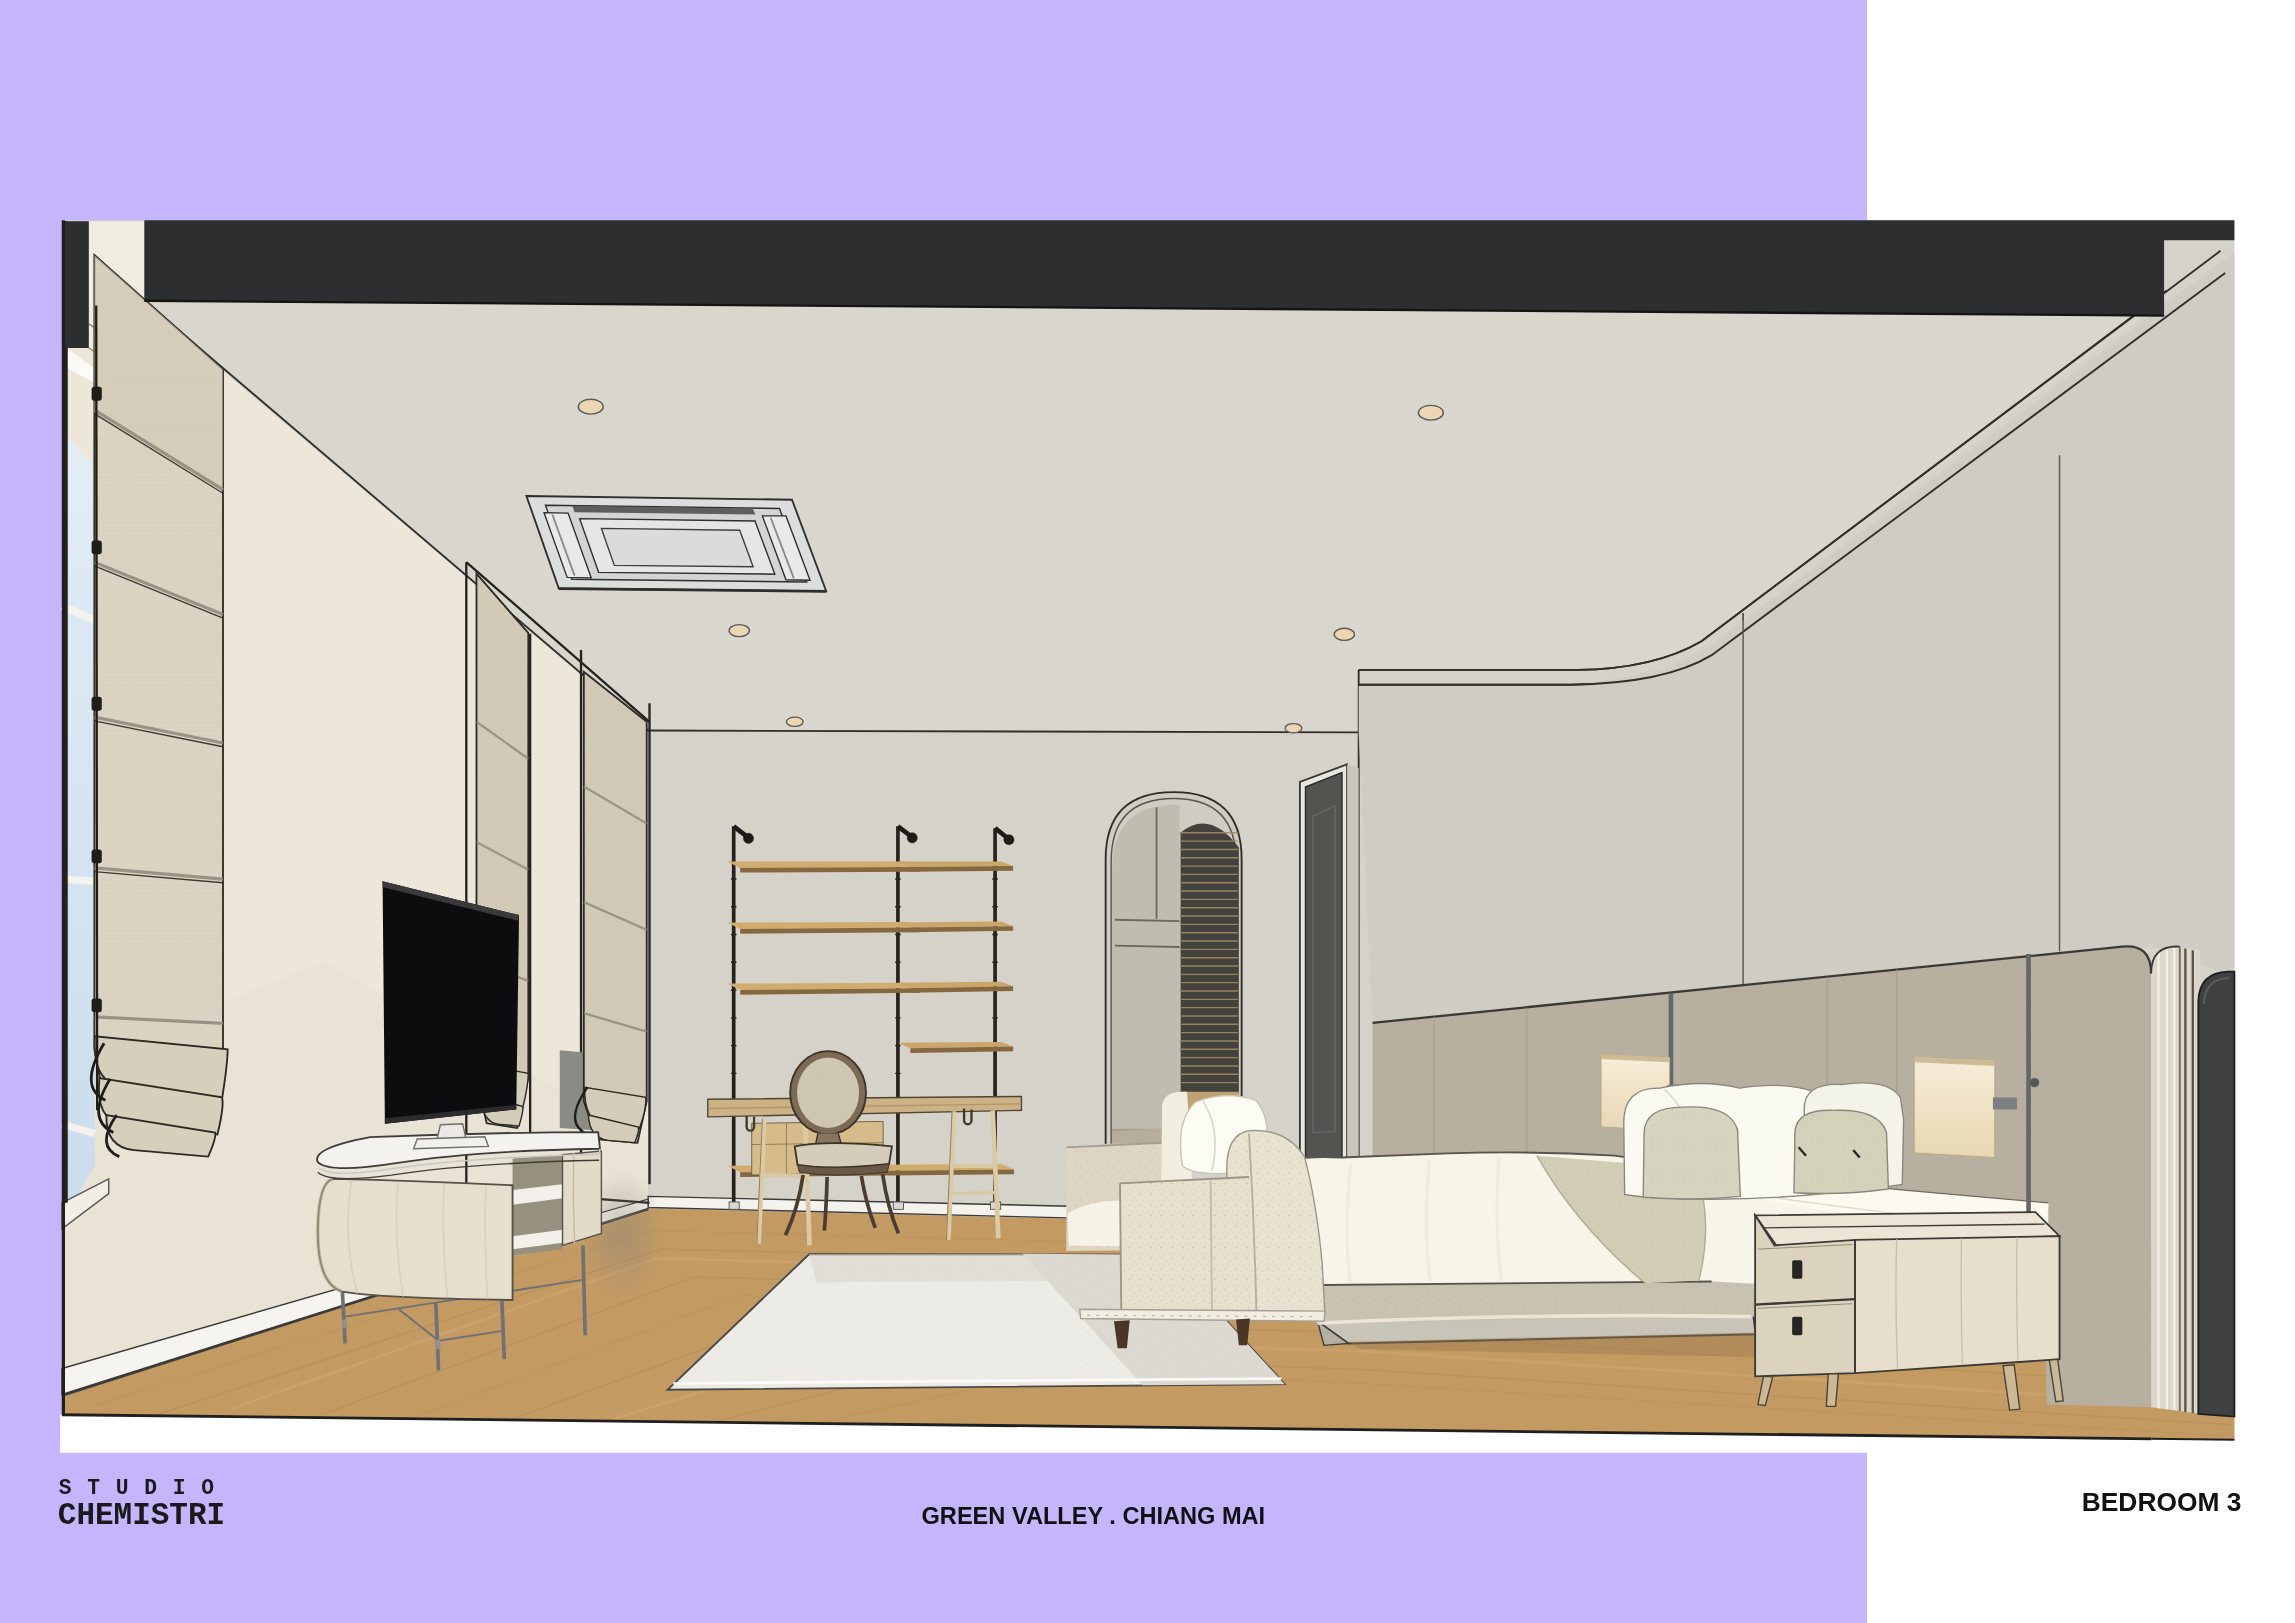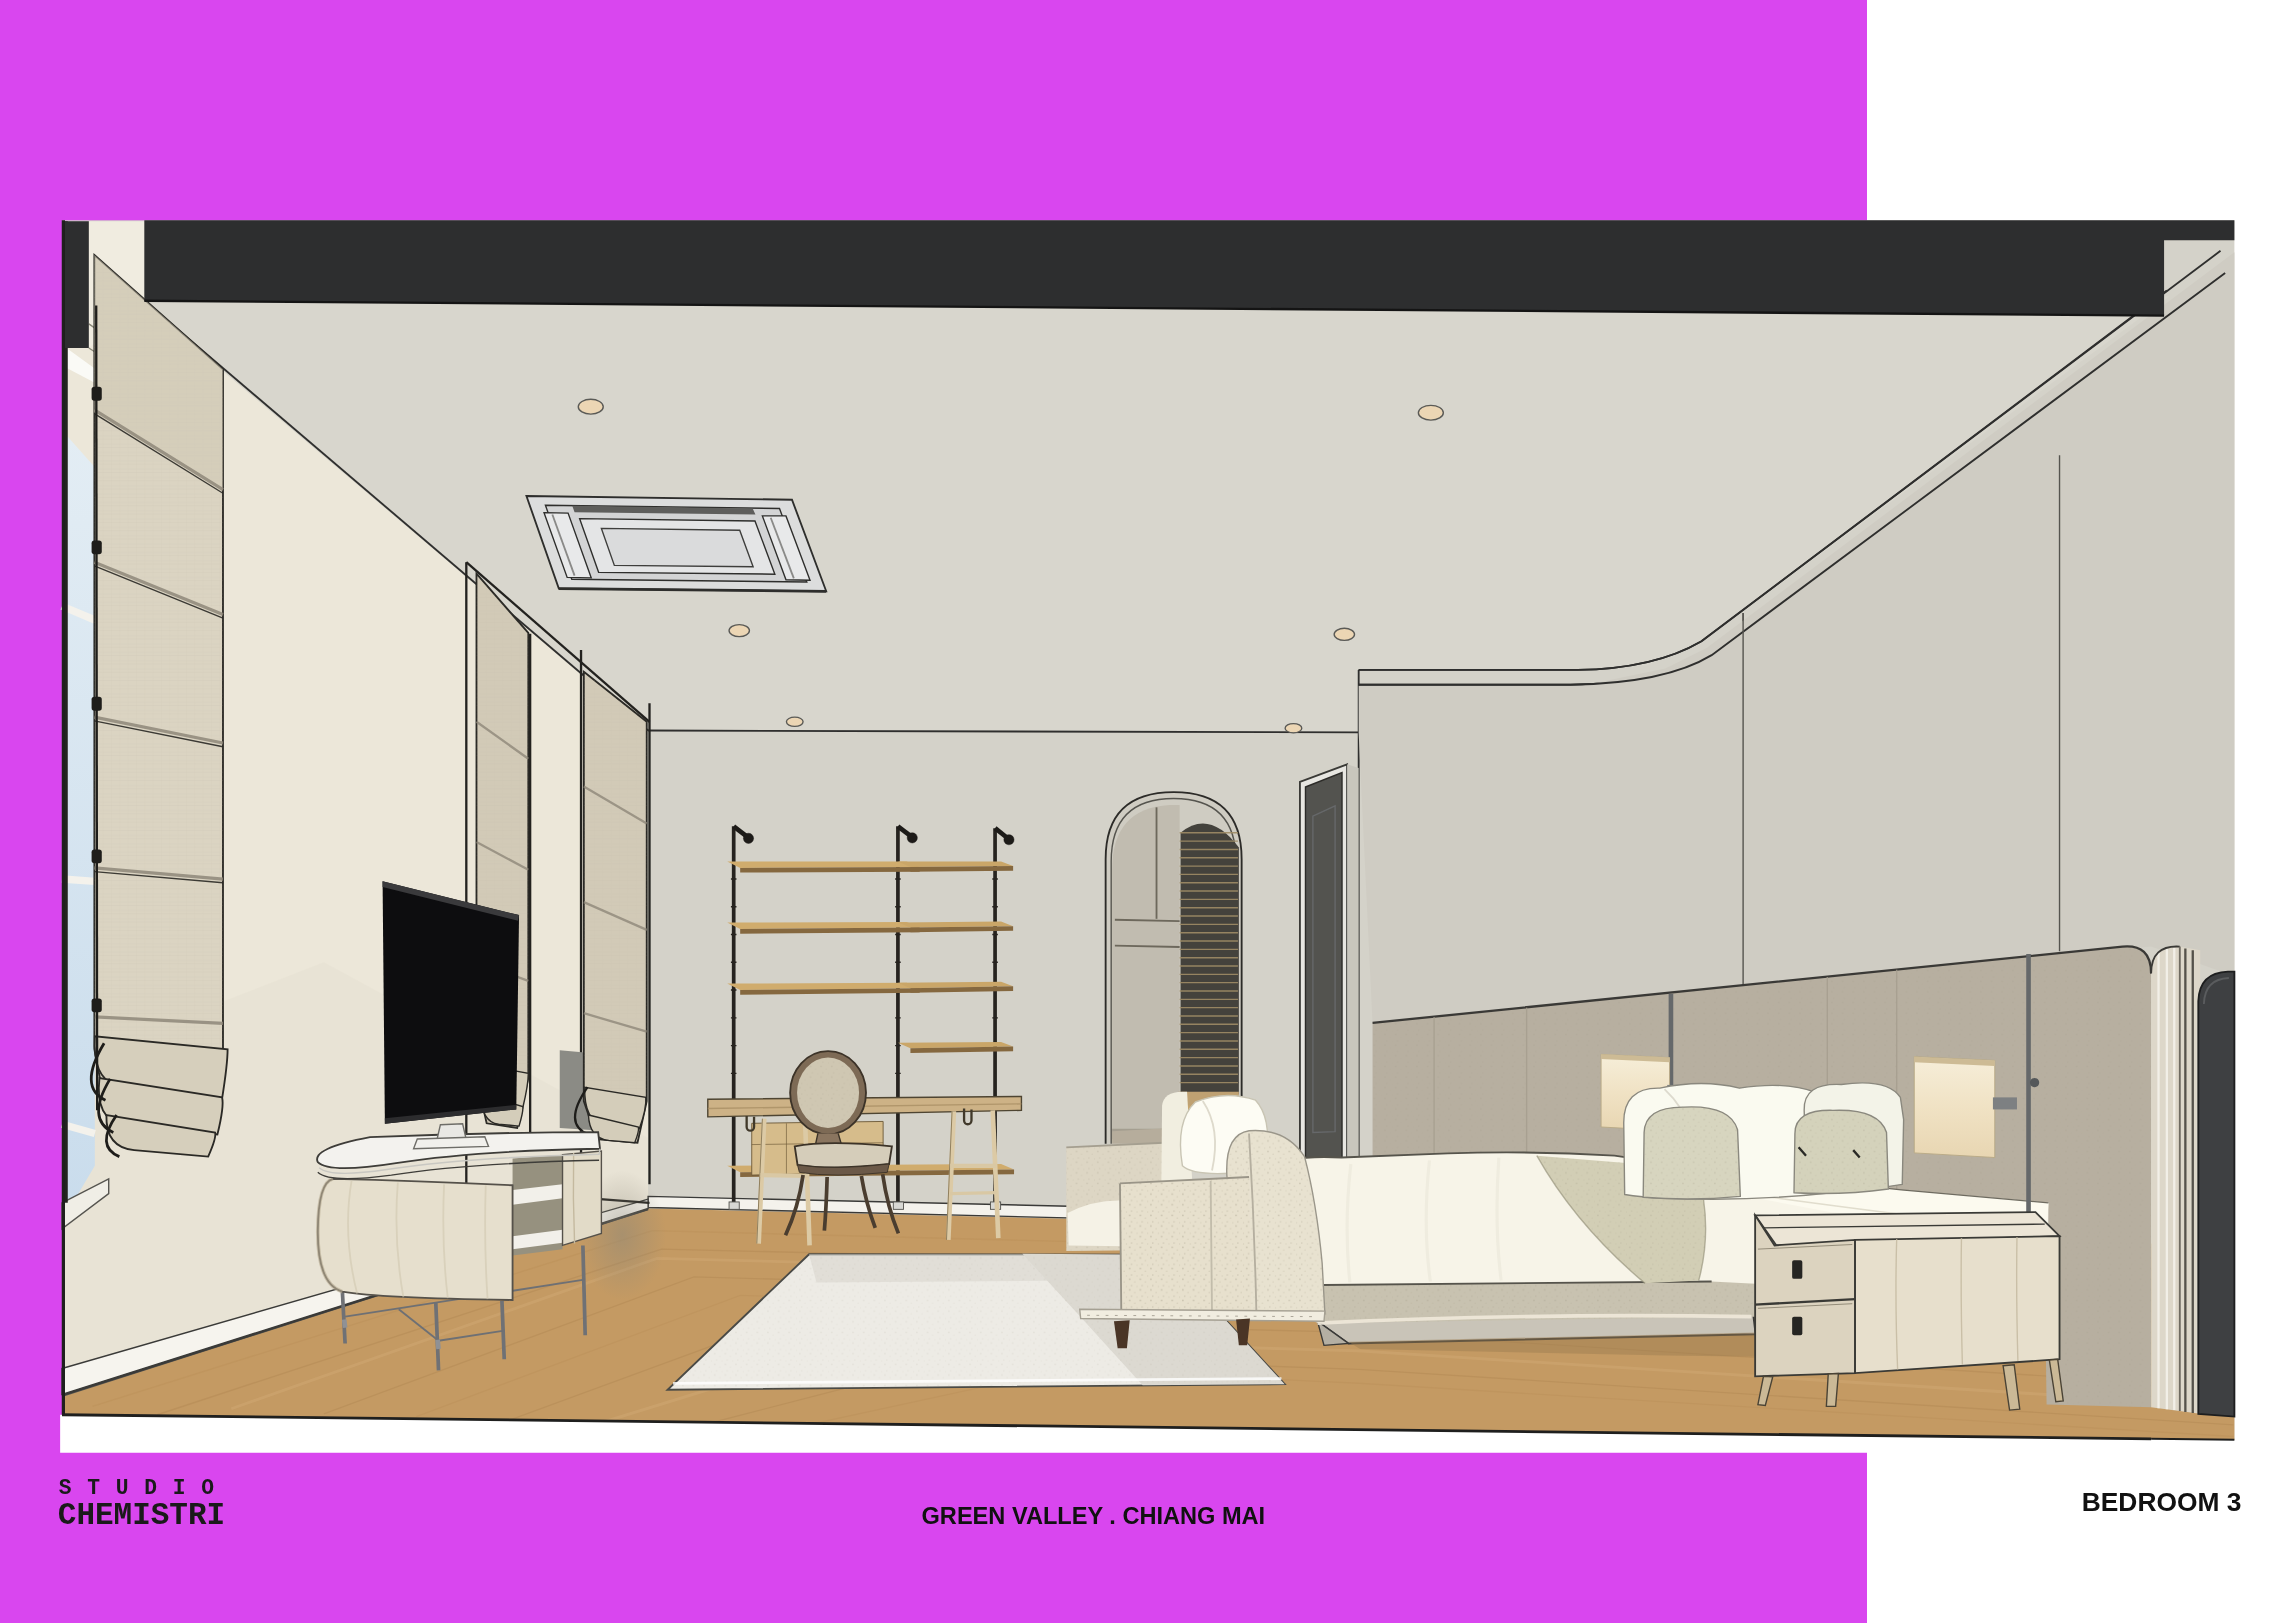--- a/index.html
+++ b/index.html
@@ -1,16 +1,16 @@
 <!DOCTYPE html>
 <html style="font-size:7.4px"><head>
 <meta charset="utf-8">
 <style>
   html,body{margin:0;padding:0;background:#ffffff;}
-  #page{width:1867px;height:1623px;position:relative;background:#d946ef;font-family:"Liberation Sans",sans-serif;}
+  #page{width:1867px;height:1623px;position:relative;background:#c4b5fd;font-family:"Liberation Sans",sans-serif;}
   svg{position:absolute;left:0;top:0;}
   .t1{font-family:"Liberation Mono",monospace;font-weight:bold;fill:#1a1a1a;}
   .t2{font-family:"Liberation Sans",sans-serif;font-weight:bold;fill:#111111;}
 </style>
 </head>
 <body>
 <div id="page">
 <svg width="2295" height="1623" viewBox="0 0 4961 3508">
 <defs>
   <linearGradient id="glass" x1="0" y1="0" x2="0" y2="1">

